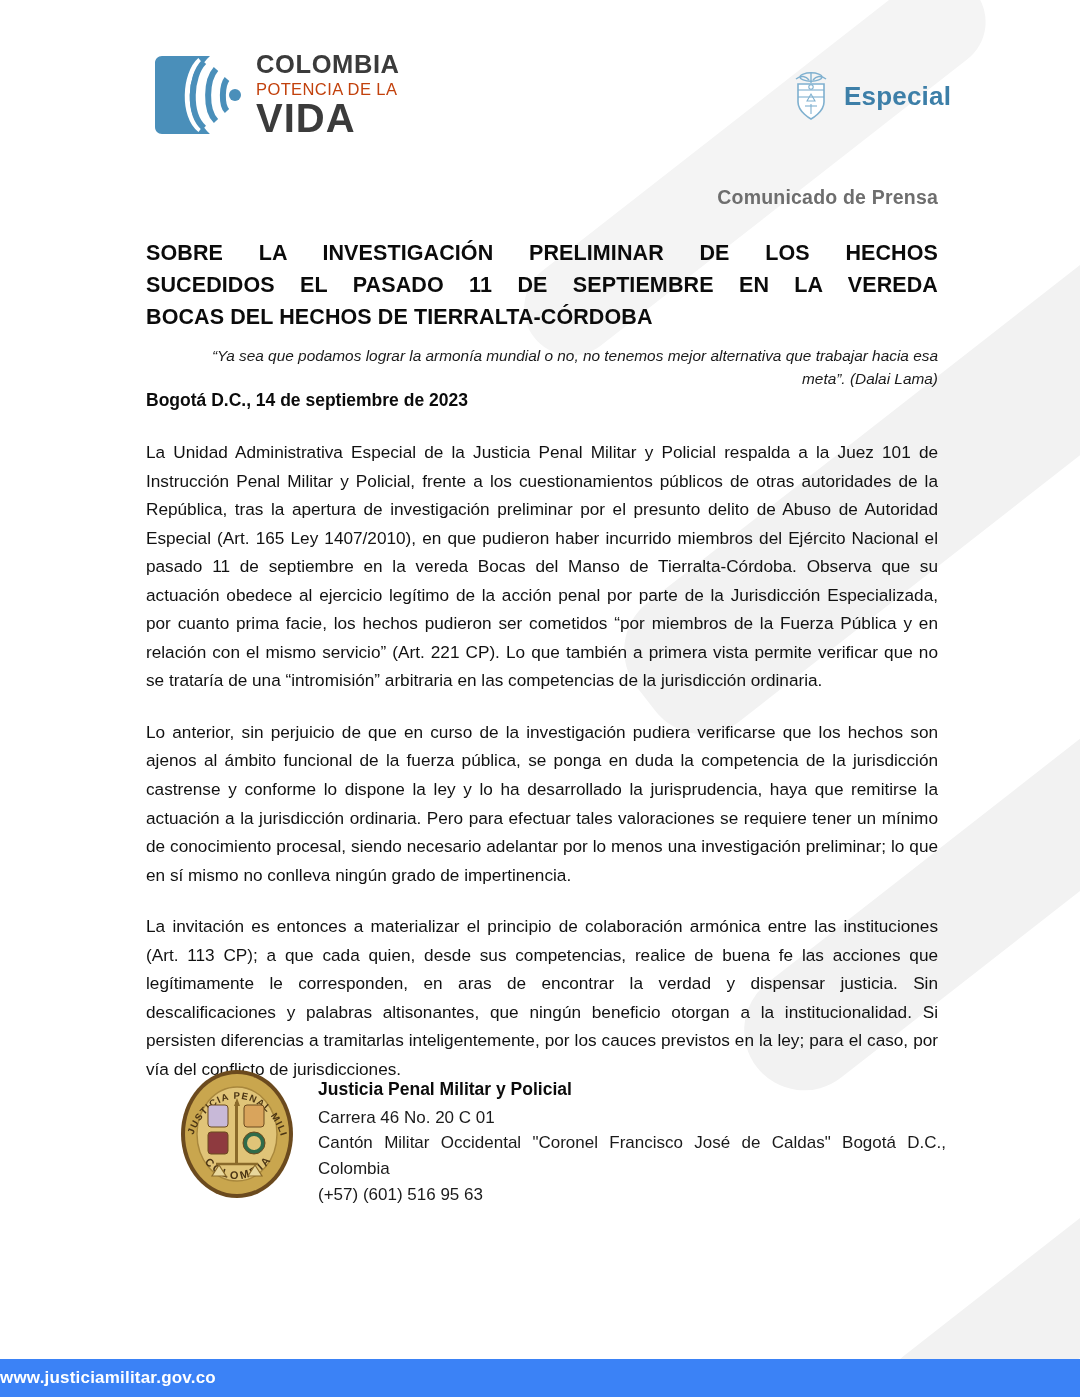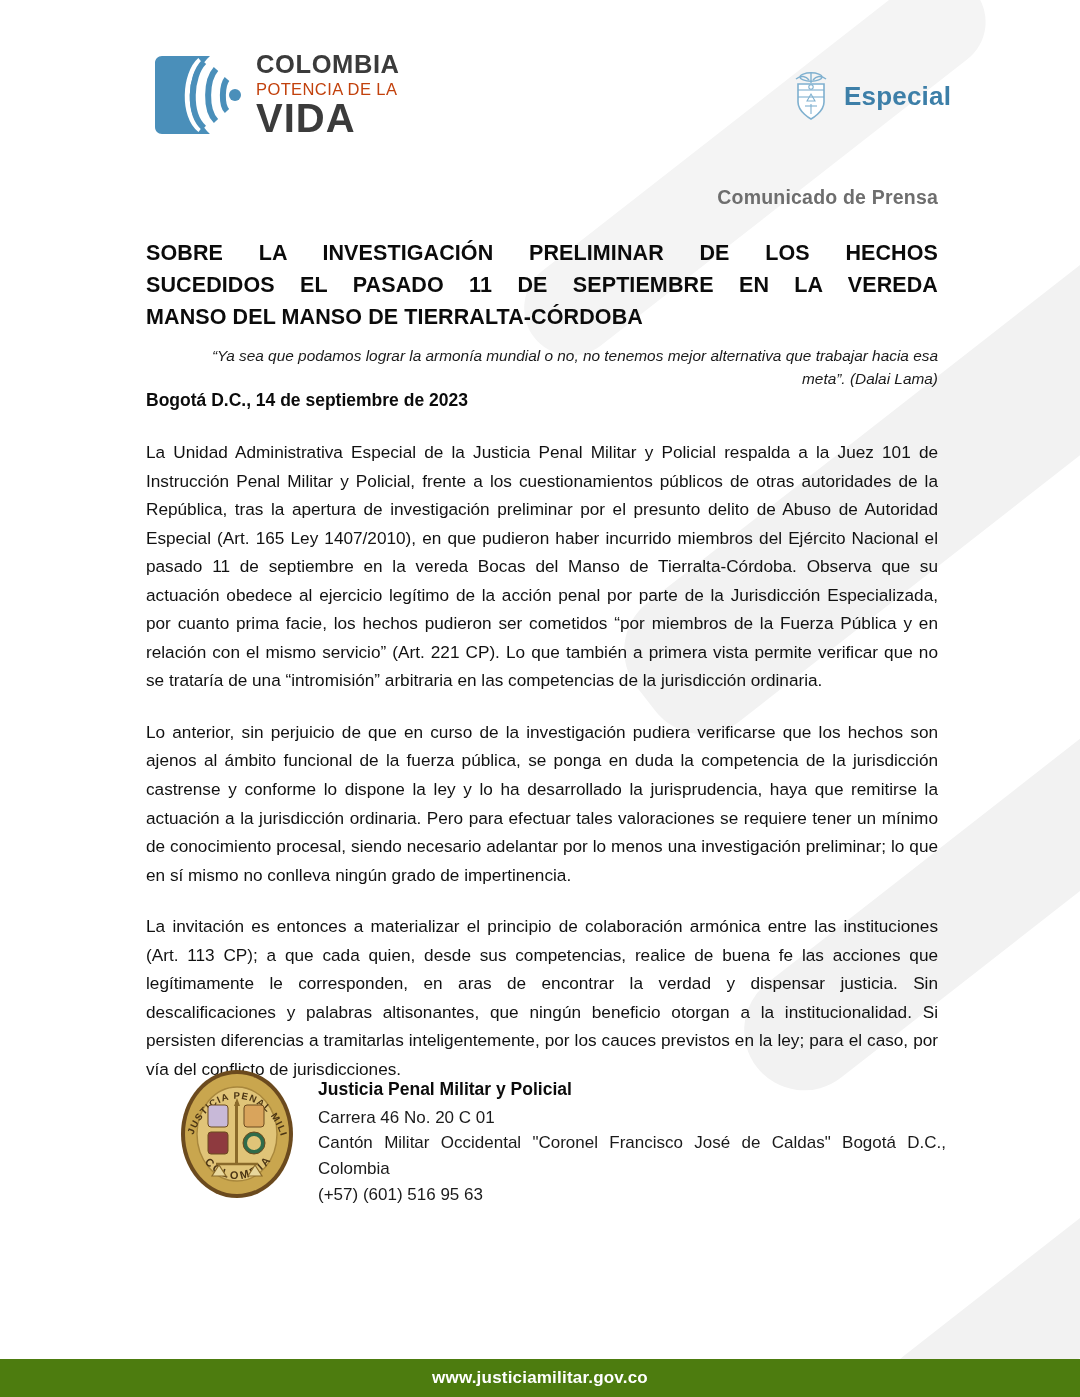--- a/index.html
+++ b/index.html
@@ -205,24 +205,24 @@
     text-align-last: left;
   }
 
   
   .footer-bar {
     position: absolute;
     left: 0;
     top: 1359px;
     width: 1080px;
     height: 38px;
-    background: #4d7c0f;
+    background: #3b82f6;
     display: flex;
     align-items: center;
-    justify-content: center;
+    justify-content: flex-start;
   }
   .footer-bar .url {
     color: #ffffff;
     font-size: 17px;
     font-weight: bold;
     letter-spacing: 0.2px;
   }
 </style>
 </head>
 <body>
@@ -270,21 +270,21 @@
       </svg>
       <span class="dlabel">Especial</span>
     </div>
   </div>
 
   <div class="kicker">Comunicado de Prensa</div>
 
   <h1 class="doc-title">
     <span class="ln j">SOBRE LA INVESTIGACIÓN PRELIMINAR DE LOS HECHOS</span>
     <span class="ln j">SUCEDIDOS EL PASADO 11 DE SEPTIEMBRE EN LA VEREDA</span>
-    <span class="ln">MANSO DEL MANSO DE TIERRALTA-CÓRDOBA</span>
+    <span class="ln">BOCAS DEL HECHOS DE TIERRALTA-CÓRDOBA</span>
   </h1>
 
   <div class="quote">“Ya sea que podamos lograr la armonía mundial o no, no tenemos mejor alternativa que trabajar hacia esa meta”. (Dalai Lama)</div>
 
   <div class="dateline">Bogotá D.C., 14 de septiembre de 2023</div>
 
   <div class="body-copy">
     <p>La Unidad Administrativa Especial de la Justicia Penal Militar y Policial respalda a la Juez 101 de Instrucción Penal Militar y Policial, frente a los cuestionamientos públicos de otras autoridades de la República, tras la apertura de investigación preliminar por el presunto delito de Abuso de Autoridad Especial (Art. 165 Ley 1407/2010), en que pudieron haber incurrido miembros del Ejército Nacional el pasado 11 de septiembre en la vereda Bocas del Manso de Tierralta-Córdoba. Observa que su actuación obedece al ejercicio legítimo de la acción penal por parte de la Jurisdicción Especializada, por cuanto prima facie, los hechos pudieron ser cometidos “por miembros de la Fuerza Pública y en relación con el mismo servicio” (Art. 221 CP). Lo que también a primera vista permite verificar que no se trataría de una “intromisión” arbitraria en las competencias de la jurisdicción ordinaria.</p>
     <p>Lo anterior, sin perjuicio de que en curso de la investigación pudiera verificarse que los hechos son ajenos al ámbito funcional de la fuerza pública, se ponga en duda la competencia de la jurisdicción castrense y conforme lo dispone la ley y lo ha desarrollado la jurisprudencia, haya que remitirse la actuación a la jurisdicción ordinaria. Pero para efectuar tales valoraciones se requiere tener un mínimo de conocimiento procesal, siendo necesario adelantar por lo menos una investigación preliminar; lo que en sí mismo no conlleva ningún grado de impertinencia.</p>
     <p>La invitación es entonces a materializar el principio de colaboración armónica entre las instituciones (Art. 113 CP); a que cada quien, desde sus competencias, realice de buena fe las acciones que legítimamente le corresponden, en aras de encontrar la verdad y dispensar justicia. Sin descalificaciones y palabras altisonantes, que ningún beneficio otorgan a la institucionalidad. Si persisten diferencias a tramitarlas inteligentemente, por los cauces previstos en la ley; para el caso, por vía del conflicto de jurisdicciones.</p>

